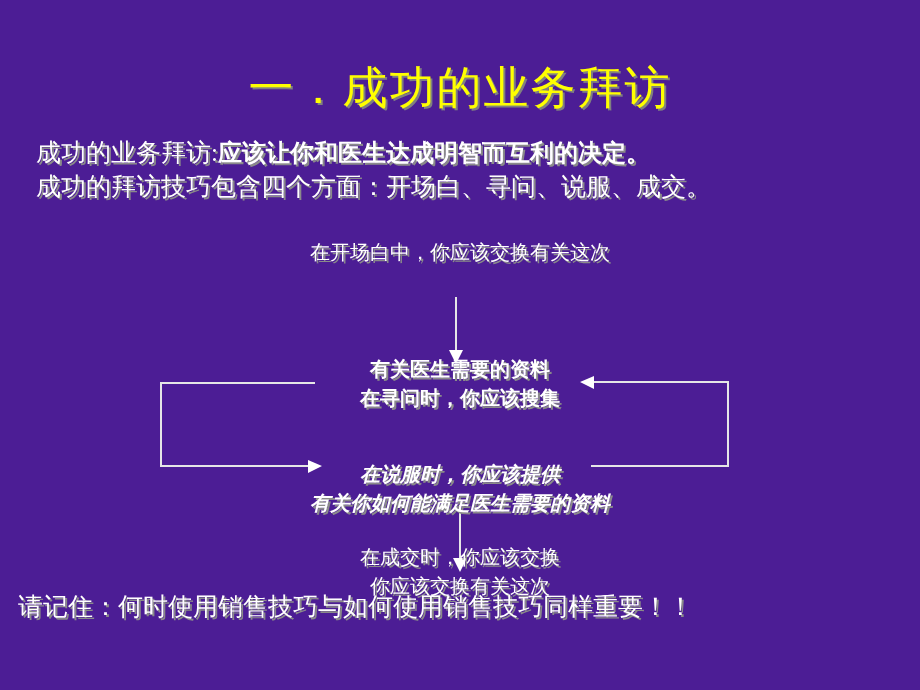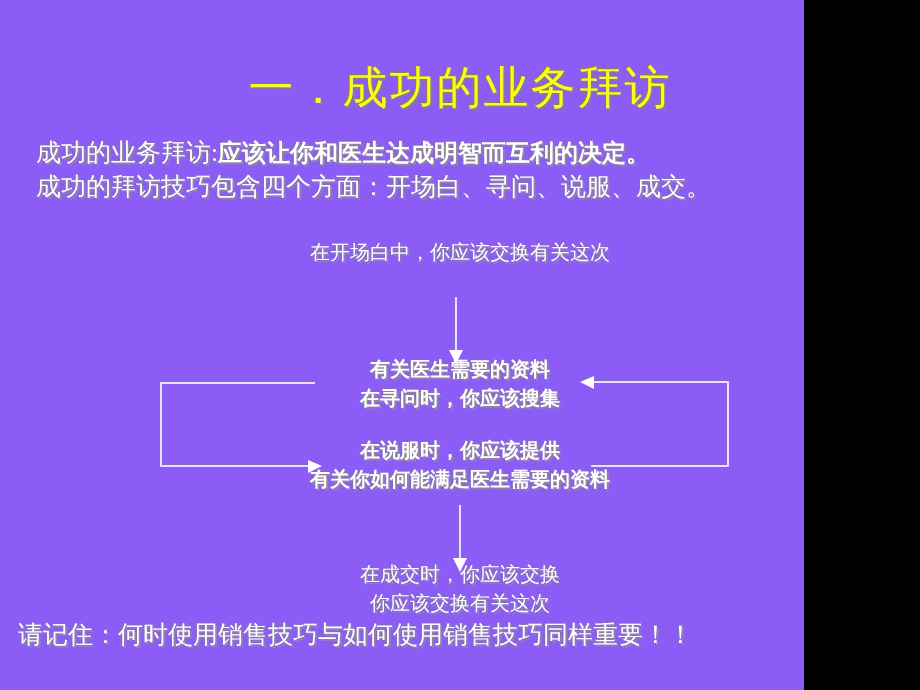--- a/index.html
+++ b/index.html
@@ -3,23 +3,23 @@
 <meta charset="utf-8">
 <title>Slide</title>
 <style>
   html, body {
     margin: 0;
     padding: 0;
     background: #000000;
   }
   #slide {
     position: relative;
-    width: 804px;
+    width: 920px;
     height: 690px;
-    background: #8b5cf6;
+    background: #4c1d95;
     overflow: hidden;
     font-family: "Liberation Serif", "DejaVu Serif", serif;
     -webkit-font-smoothing: none;
   }
 
   
   .slide-title {
     position: absolute;
     left: 0;
     top: 62px;
@@ -72,28 +72,28 @@
     font-size: 20px;
   }
   .flow-bold {
     font-family: "Liberation Sans", "DejaVu Sans", sans-serif;
     font-weight: bold;
     font-size: 20px;
   }
 
   #block-open   { left: 0;   top: 238px; width: 920px; }
   #block-probe  { left: 0;   top: 355px; width: 920px; }
-  #block-persuade { left: 0; top: 436px; width: 920px; }
-  #block-close  { left: 0;   top: 560px; width: 920px; }
+  #block-persuade { left: 0; top: 460px; width: 920px; font-style: italic; }
+  #block-close  { left: 0;   top: 543px; width: 920px; }
 
   
   .remark {
     position: absolute;
     left: 18px;
-    top: 618px;
+    top: 590px;
     font-size: 25px;
     line-height: 34px;
     color: #ffffff;
     text-shadow: 2px 2px 0 #8a8a8a;
     white-space: nowrap;
   }
 
   
   #connectors {
     position: absolute;

